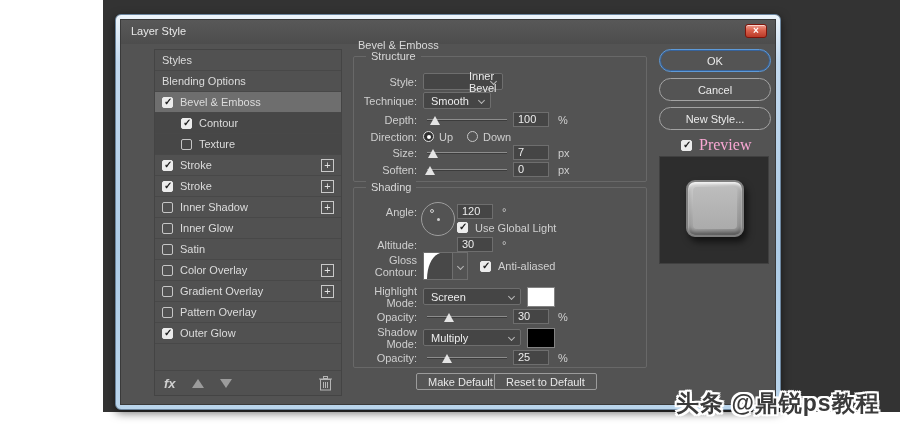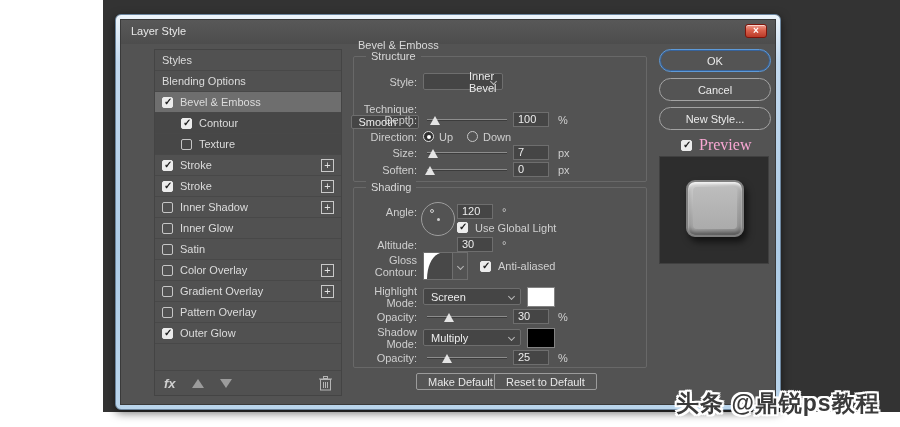--- a/index.html
+++ b/index.html
@@ -226,21 +226,21 @@
         <span class="legend">Shading</span>
       </div>
 
       <div class="row" style="top:30px;">
         <span class="flabel">Style:</span>
         <div class="dd" style="width:80px;padding-left:45px;">
           <span>Inner Bevel</span>
           <span class="chev"></span>
         </div>
       </div>
-      <div class="row" style="top:60px;flex-direction:column;">
+      <div class="row" style="top:49px;">
         <span class="flabel">Technique:</span>
         <div class="dd" style="width:68px;">
           <span>Smooth</span>
           <span class="chev"></span>
         </div>
       </div>
       <div class="row" style="top:68px;">
         <span class="flabel">Depth:</span>
         <div class="slider">
           <div class="track"></div>

